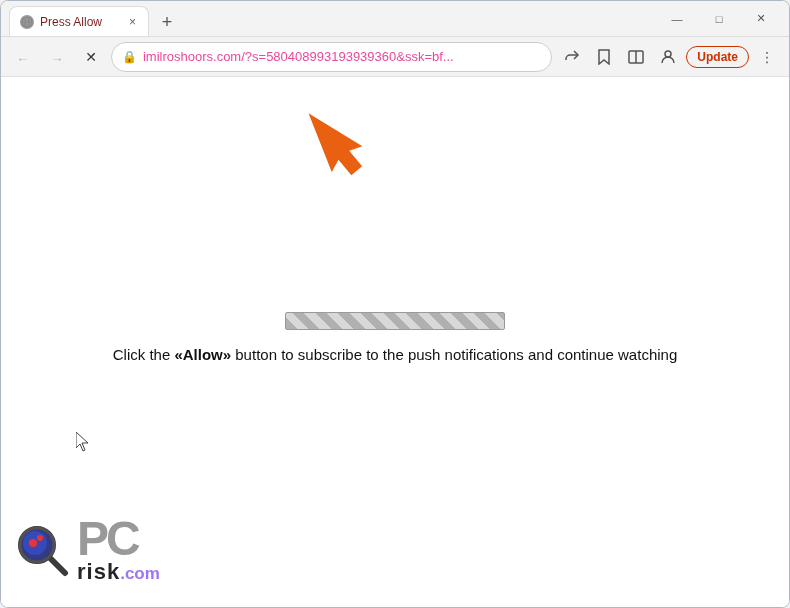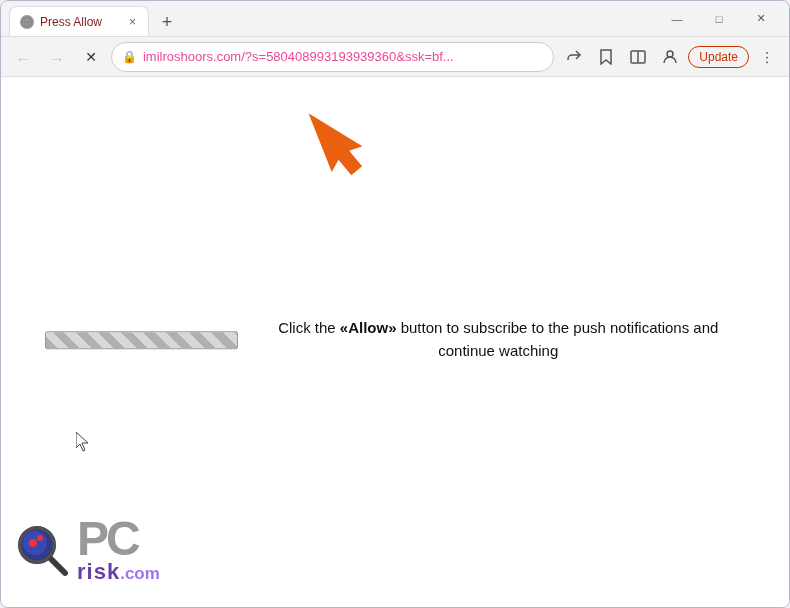--- a/index.html
+++ b/index.html
@@ -181,21 +181,21 @@
       color: #555;
     }
 
     .update-btn {
       background: transparent;
       border: 1.5px solid #cc3300;
       border-radius: 20px;
       padding: 3px 10px;
       color: #cc3300;
       font-size: 12px;
-      font-weight: 400;
+      font-weight: 700;
       cursor: pointer;
       display: flex;
       align-items: center;
       gap: 4px;
     }
 
     
     .page-content {
       flex: 1;
       background: #ffffff;
@@ -218,21 +218,21 @@
       height: 90px;
     }
 
     
     .center-content {
       position: absolute;
       top: 50%;
       left: 50%;
       transform: translate(-50%, -55%);
       display: flex;
-      flex-direction: row;
+      flex-direction: column;
       align-items: center;
       gap: 14px;
       width: 700px;
     }
 
     .fake-progress-bar {
       width: 220px;
       height: 18px;
       background: repeating-linear-gradient(
         45deg,
@@ -287,21 +287,21 @@
       font-weight: 900;
       color: #888;
       letter-spacing: -3px;
       font-family: Arial, sans-serif;
       line-height: 0.9;
     }
 
     .logo-risk {
       font-size: 22px;
       font-weight: 700;
-      color: #4c1d95;
+      color: #000000;
       font-family: Arial, sans-serif;
       letter-spacing: 1px;
     }
 
     .logo-com {
       font-size: 17px;
       font-weight: 700;
       color: #8b5cf6;
       font-family: Arial, sans-serif;
     }

